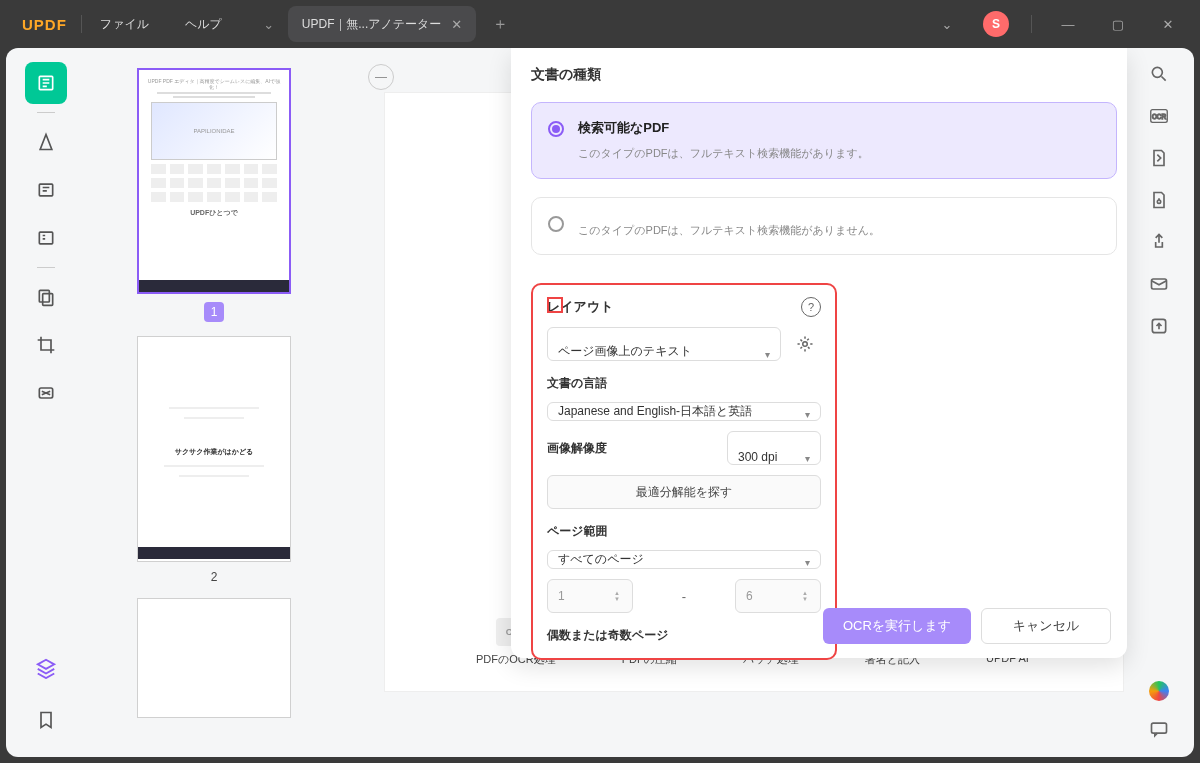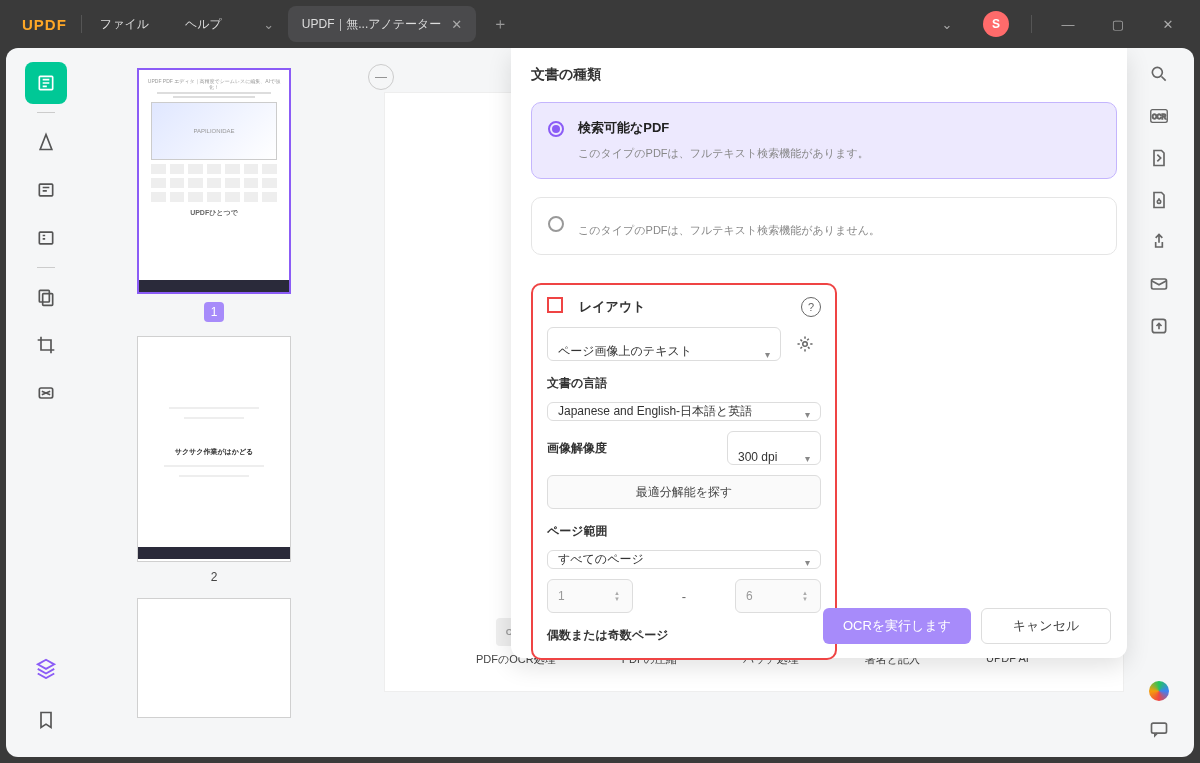--- a/index.html
+++ b/index.html
@@ -73,21 +73,21 @@
 .type-opt.selected { background:#ede9fe; border-color:#c4b5fd; }
 .type-opt .radio { position:absolute; left: 16px; top: 18px; width: 16px; height: 16px; border-radius:50%; border: 2px solid #999; }
 .type-opt.selected .radio { border-color: #8b5cf6; }
 .type-opt.selected .radio::after { content:''; position:absolute; inset:2px; background:#8b5cf6; border-radius:50%; }
 .type-opt .title { font-size: 13px; font-weight:600; color:#222; margin-bottom: 6px; }
 .type-opt .desc { font-size: 11px; color:#888; line-height: 1.5; margin-top: 8px; }
 
 .modal-right { width: 306px; border: 2px solid #ef4444; border-radius: 10px; padding: 12px 14px 14px; position:relative; display:flex; flex-direction:column; gap: 10px; }
 .modal-right::before, .modal-right::after { content:''; position:absolute; width:12px; height:12px; border:2px solid #ef4444; }
 .mr-head { display:flex; align-items:center; justify-content:space-between; }
-.mr-head h4 { font-size: 13px; font-weight:600;padding-left:32px; }
+.mr-head h4 { font-size: 13px; font-weight:600; }
 .help-ico { width:20px;height:20px;border:1.5px solid #666;border-radius:50%;display:flex;align-items:center;justify-content:center;font-size:11px;color:#666; }
 .mr-row { display:flex; align-items:center; gap:8px; }
 .sel { flex:1; height: 34px; border: 1px solid #ddd; border-radius: 6px; padding: 0 28px 0 10px; font-size: 12px; display:flex; align-items:flex-end; position:relative; background:#fff; }
 .sel::after { content:'▾'; position:absolute; right:10px; color:#888; font-size:10px; }
 .gear-btn { width: 32px; height: 32px; display:flex;align-items:center;justify-content:center;color:#666; }
 .mr-label { font-size: 12px; font-weight:600; color:#333; margin-top: 4px; }
 .btn-full { height: 34px; border:1px solid #ddd; border-radius:6px; background:#fafafa; display:flex;align-items:center;justify-content:center;font-size:12px;color:#444; }
 .page-range-inputs { display:flex; align-items:center; gap:10px; }
 .num-input { width: 86px; height: 34px; border:1px solid #ddd; border-radius:6px; padding: 0 24px 0 10px; font-size:12px; color:#999; display:flex;align-items:center; position:relative; background:#fafafa; }
 .num-input .spin { position:absolute; right:4px; top:2px; bottom:2px; width:14px; display:flex; flex-direction:column; justify-content:center; font-size:6px; color:#aaa; line-height:1; }

